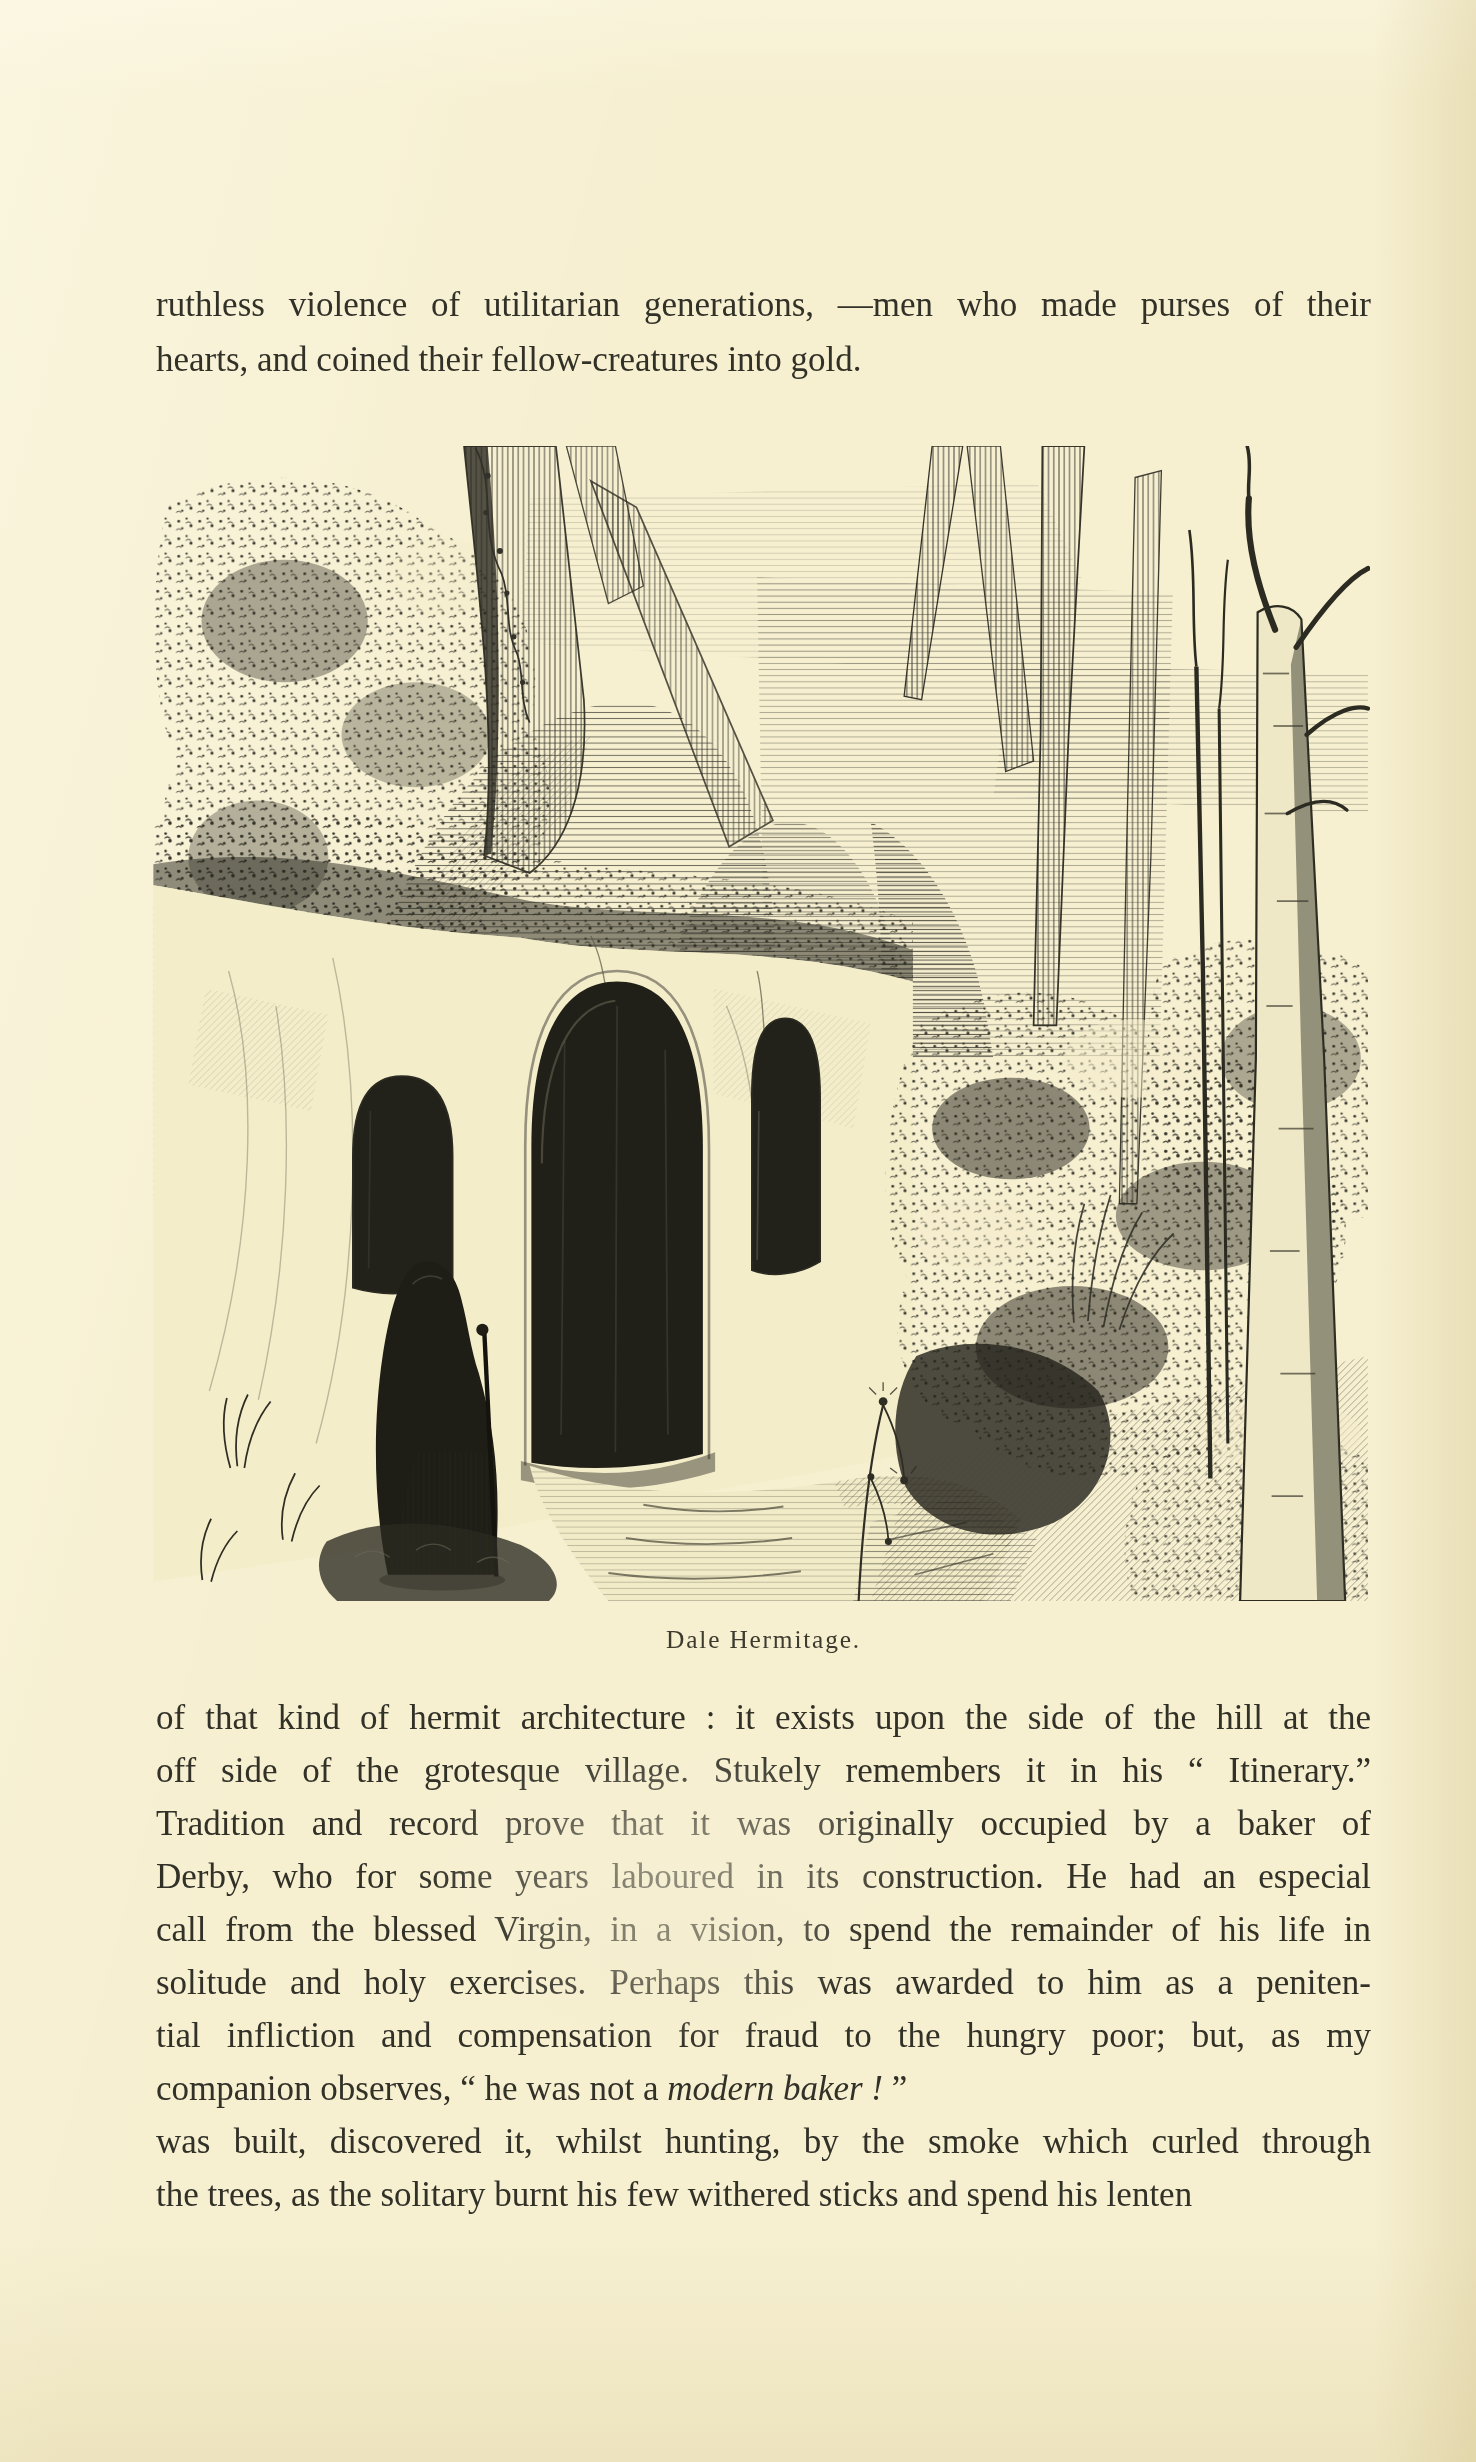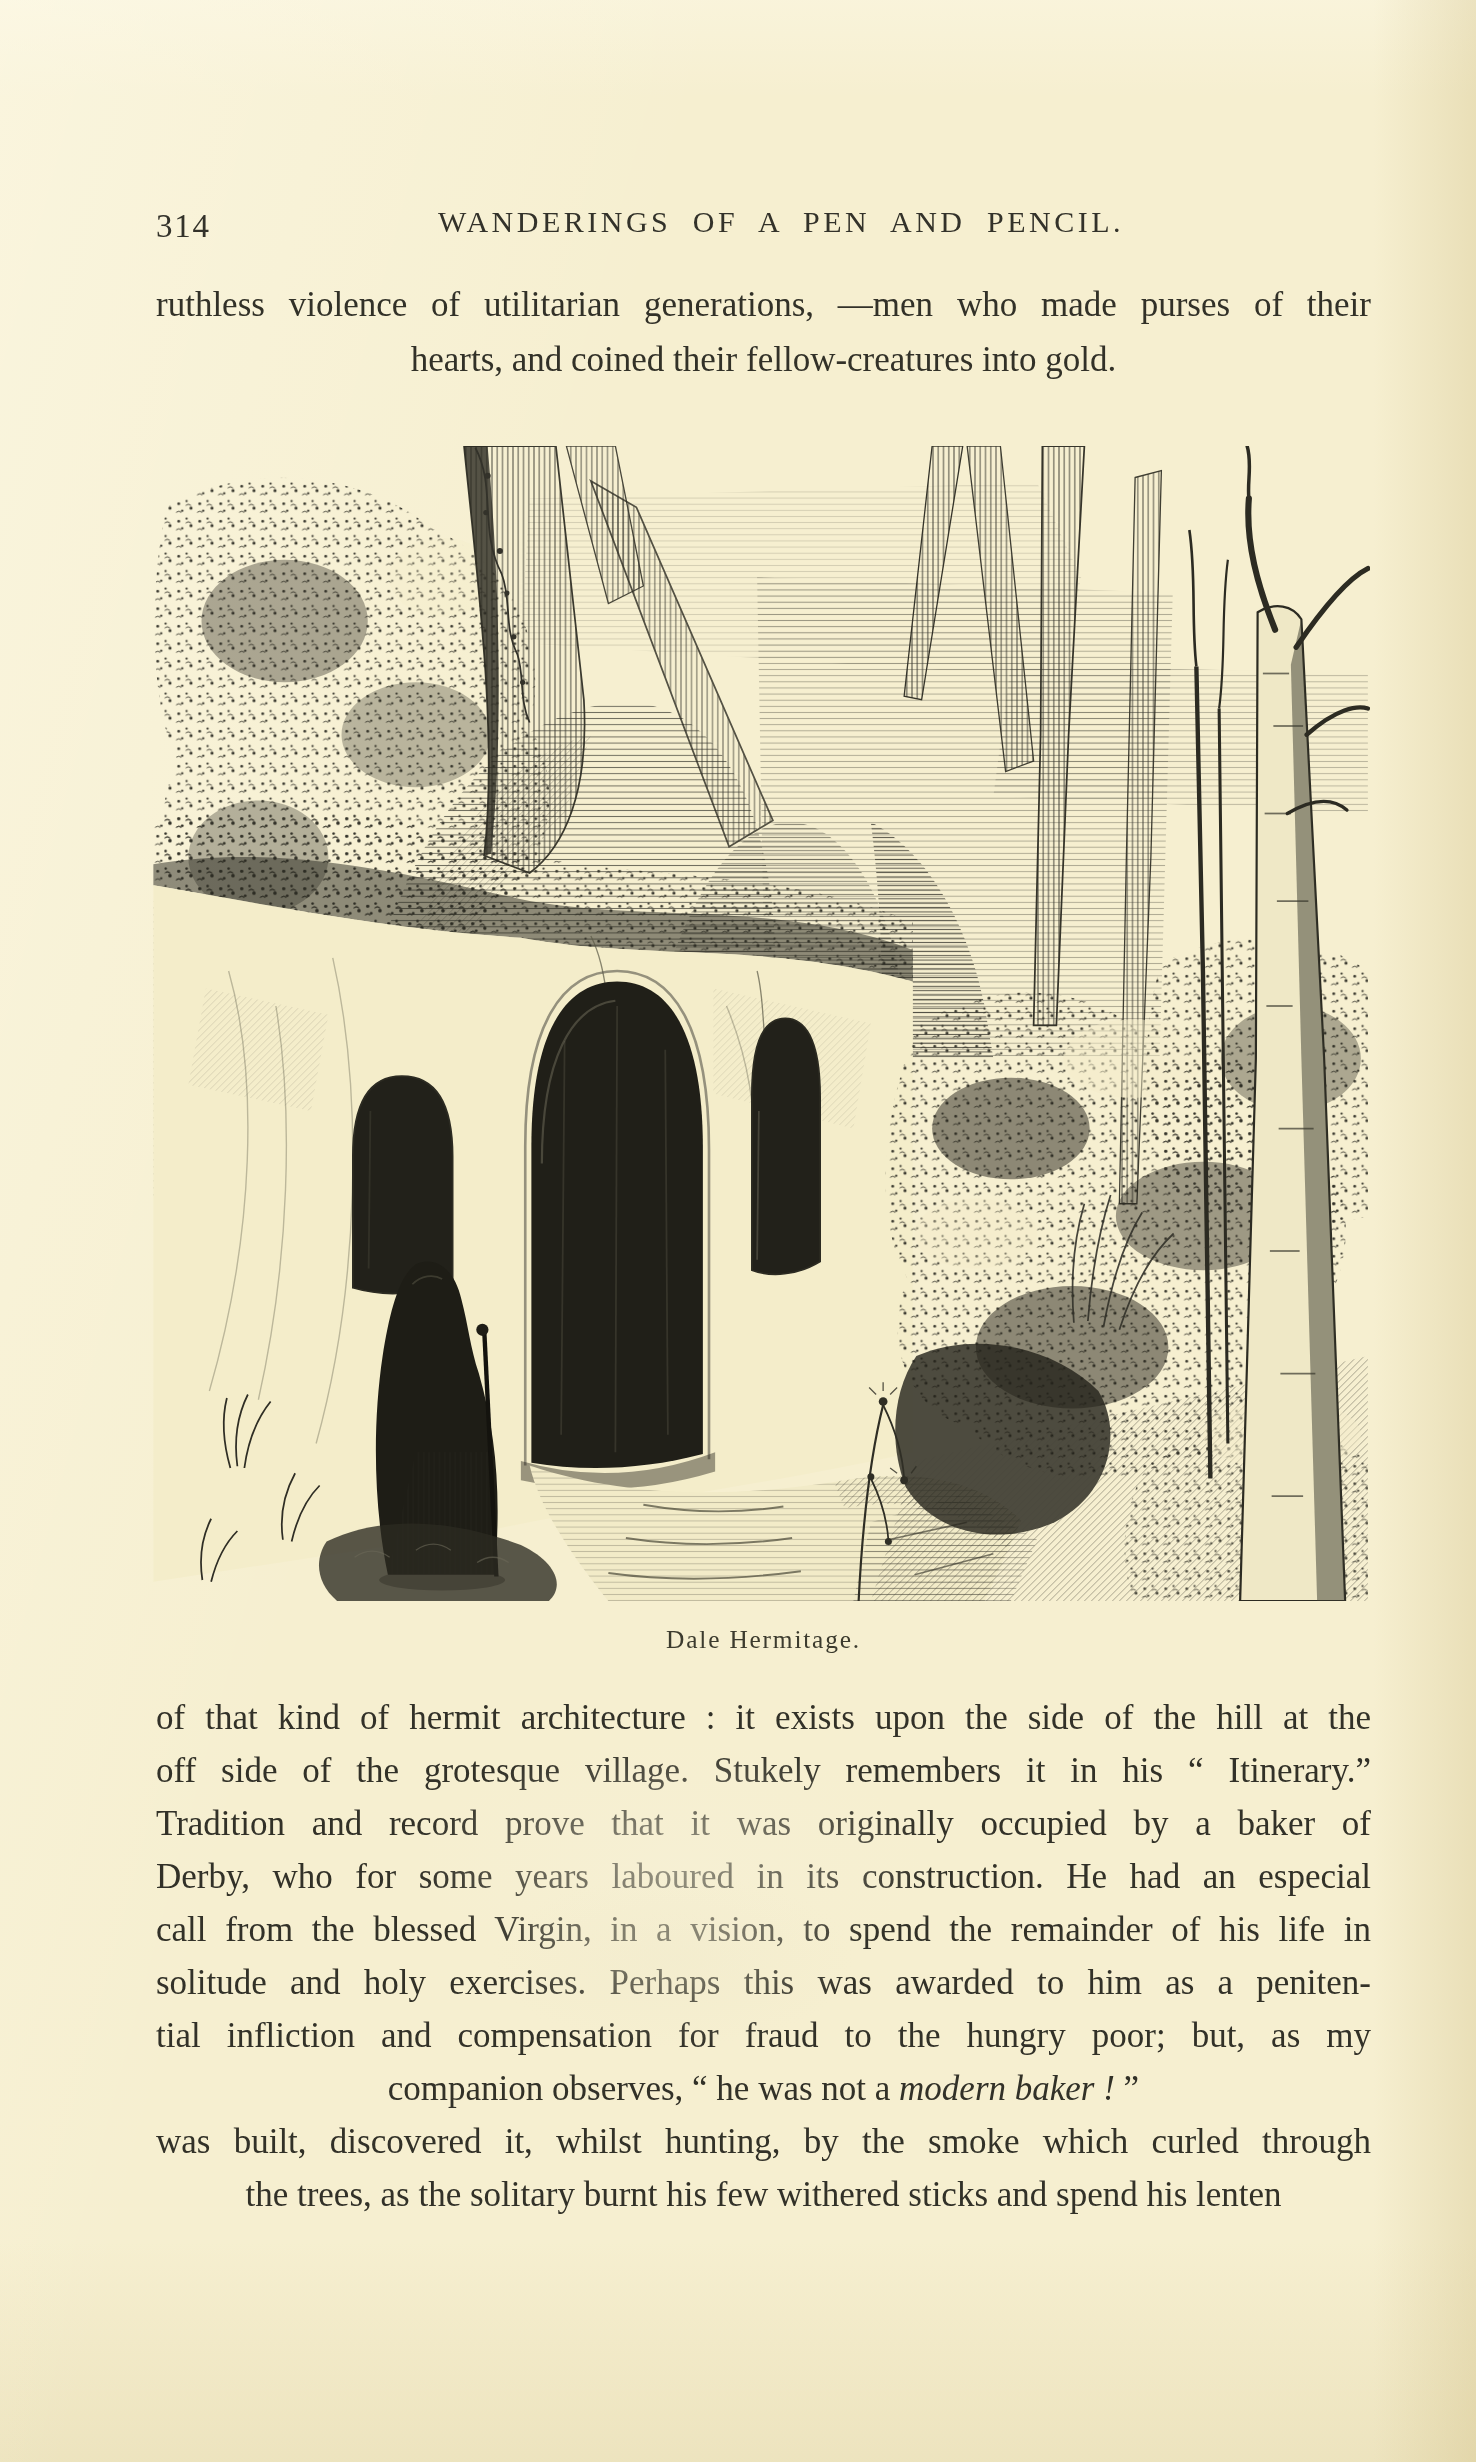--- a/index.html
+++ b/index.html
@@ -21,21 +21,21 @@
   .header{position:absolute;top:205px;left:156px;width:1215px;height:40px;}
   .pagenum{position:absolute;left:0;top:2.6px;font-size:33px;letter-spacing:1.8px;color:#33322a;}
   .rtitle{
     display:block;text-align:center;font-size:30px;letter-spacing:3.5px;word-spacing:10.5px;
     color:#33322a;padding-left:35px;
   }
   .textblock{position:absolute;left:156px;width:1215px;}
   .body-top{top:277px;}
   .body-bottom{top:1691px;}
   .para{margin:0;}
-  .tline{font-size:35px;line-height:55px;white-space:normal;color:#323128;text-align:center;}
+  .tline{font-size:35px;line-height:55px;white-space:normal;color:#323128;}
   .body-bottom .tline{line-height:53px;}
   .tline.just{text-align:justify;text-align-last:justify;}
   .tline.first{text-indent:54px;}
   .it{font-style:italic;}
   .figure{position:absolute;top:446px;left:153px;width:1217px;height:1164px;}
   .figure svg{position:absolute;inset:0;}
   .caption{
     position:absolute;top:1625px;left:156px;width:1215px;text-align:center;
     font-size:25.4px;letter-spacing:1.8px;color:#3c3b2e;
   }
@@ -48,24 +48,20 @@
     position:absolute;top:1873px;left:490px;width:368px;height:175px;
     background:radial-gradient(ellipse at center, rgba(240,234,204,.45) 0%, rgba(240,234,204,0) 70%);
     pointer-events:none;
   }
 </style>
 </head>
 <body>
 
 <div class="page">
 
-  <div class="header">
-    <span class="pagenum">314</span>
-    <span class="rtitle">WANDERINGS OF A PEN AND PENCIL.</span>
-  </div>
 
   <div class="textblock body-top">
       <div class="para">
         <div class="tline just"><span>ruthless violence of utilitarian generations, —men who made purses of their</span></div>
         <div class="tline"><span>hearts, and coined their fellow-creatures into gold.</span></div>
       </div>
     </div>
 
   <div class="figure">
     <svg viewBox="0 0 1390 1320" width="1217" height="1155" role="img" aria-label="Dale Hermitage.">

